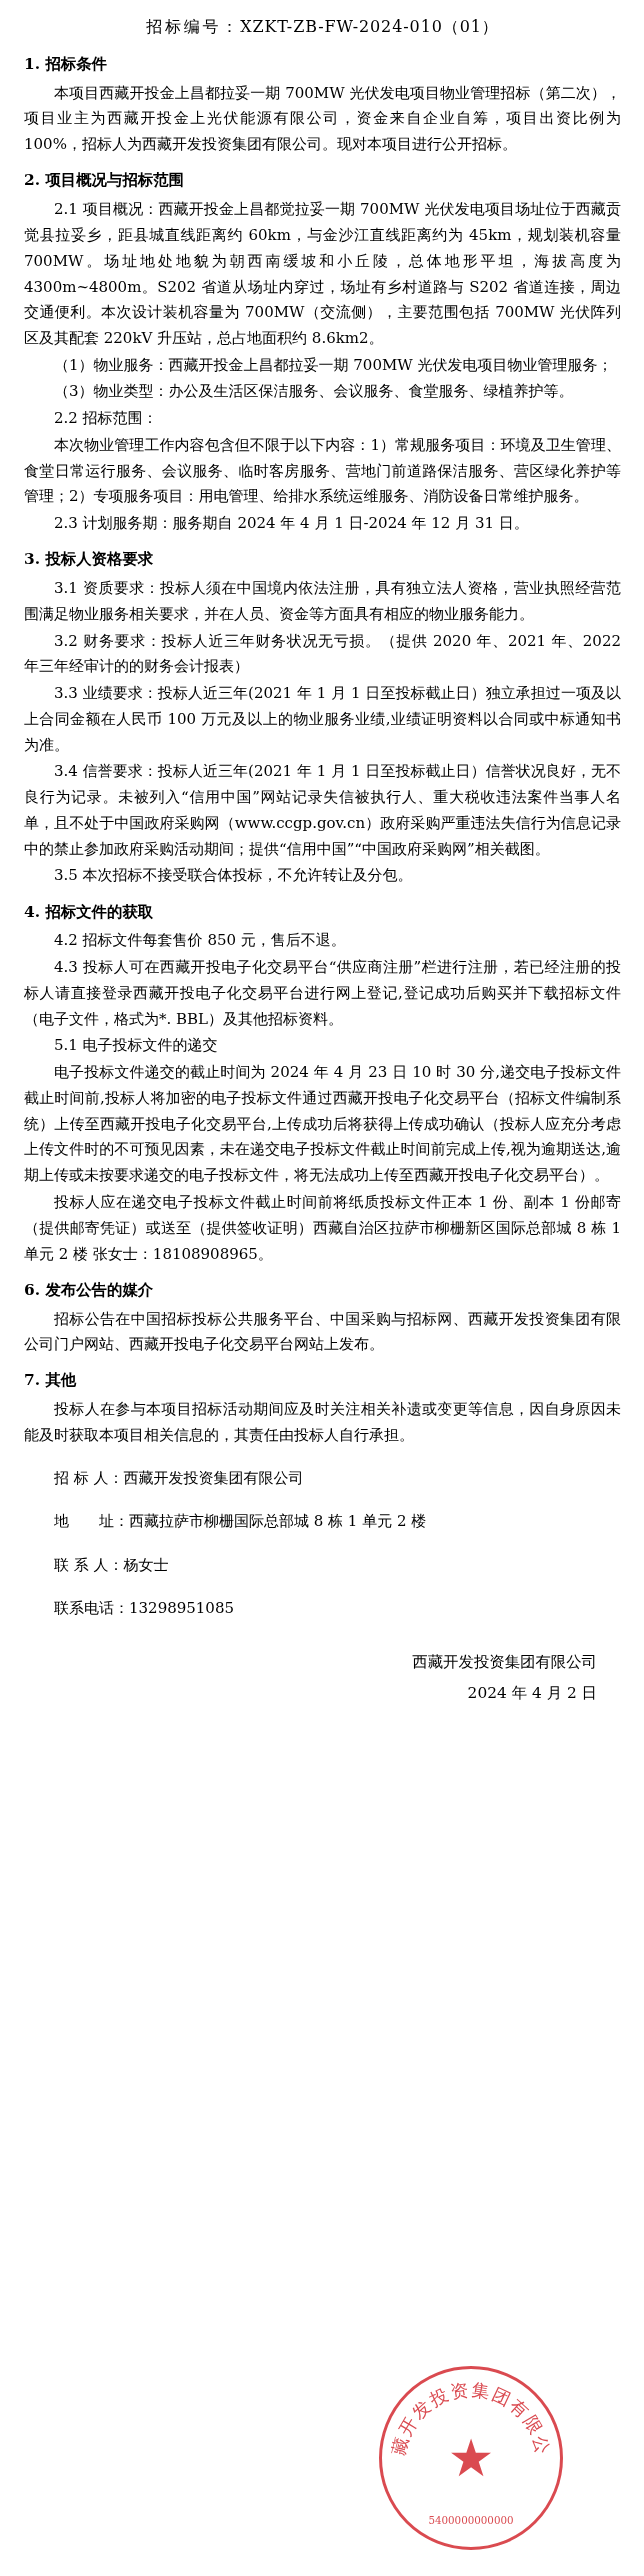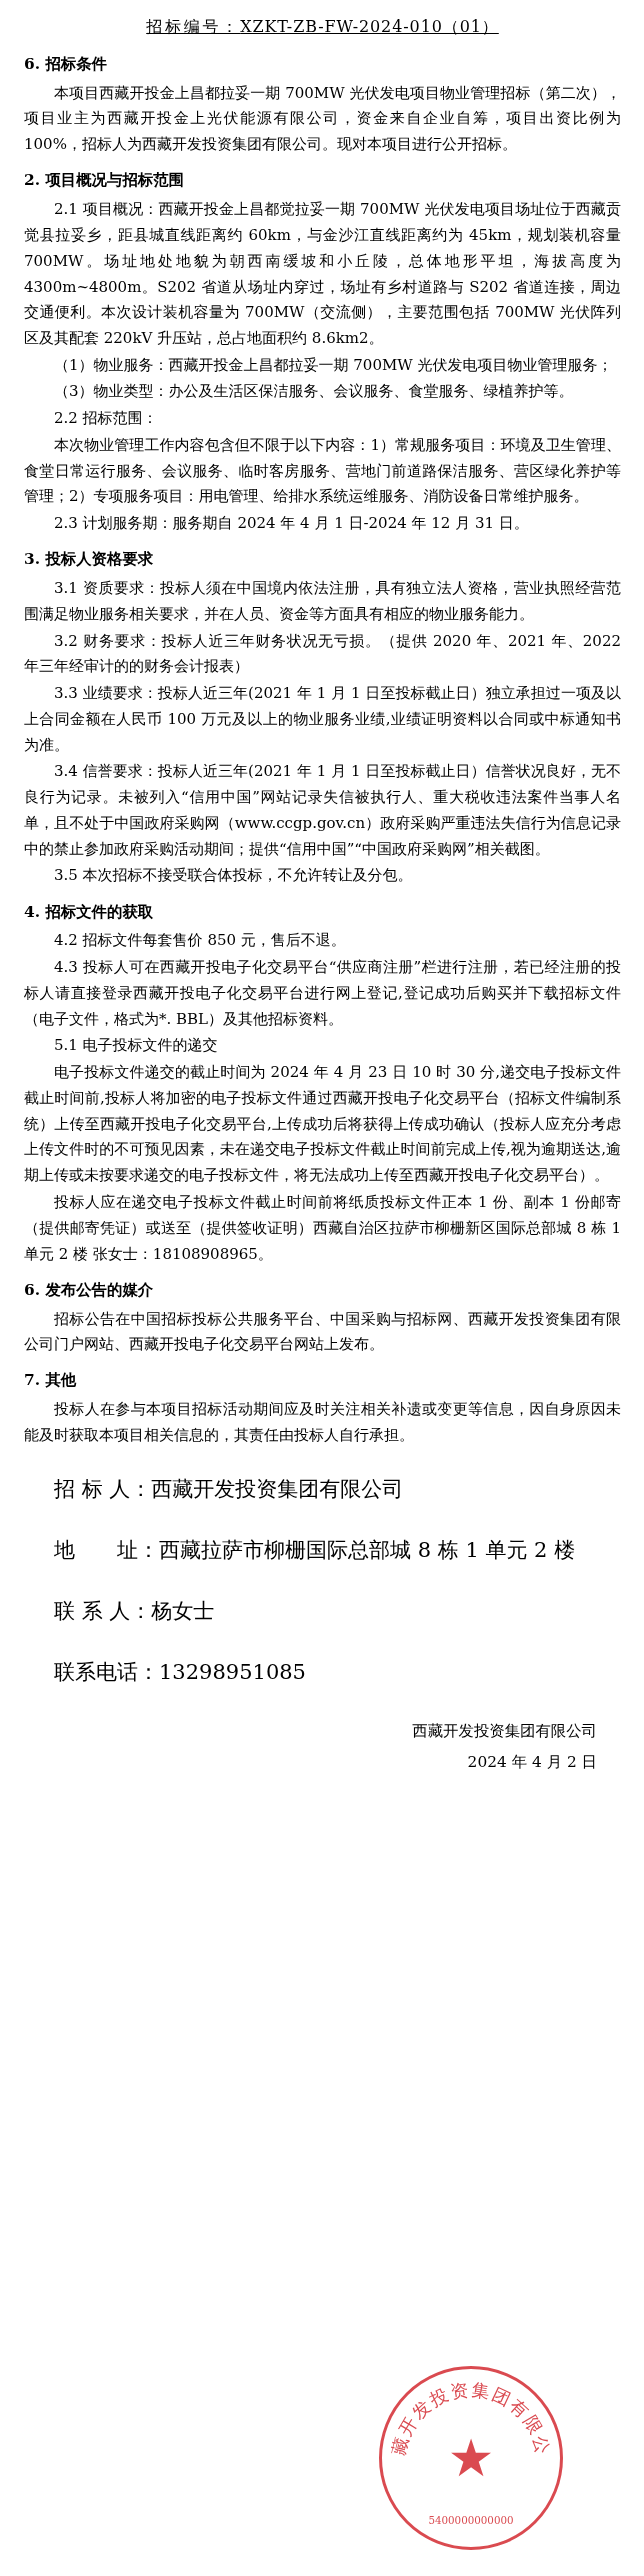--- a/index.html
+++ b/index.html
@@ -19,21 +19,20 @@
     box-sizing: border-box;
     padding: 13px 24px 37px 24px;
     overflow: hidden;
   }
   .doc-number {
     text-align: center;
     font-size: 16px;
     letter-spacing: 0.9px;
     margin: 3.7px 0 13px 0;
     font-family: "DejaVu Serif", "Liberation Serif", serif;
-    text-decoration: underline;
   }
   .doc-number .label {
     letter-spacing: 2.8px;
   }
   .sec-title {
     font-size: 15.4px;
     font-weight: bold;
     margin: 9.3px 0 3.7px 0;
     line-height: 1.7;
   }
@@ -93,38 +92,38 @@
   .signblock {
     margin-top: 24px;
     text-align: right;
     font-size: 15.4px;
     line-height: 2;
     position: relative;
     z-index: 2;
     padding-right: 24px;
   }
   .contact-line {
-    font-size: 21px;
+    font-size: 15px;
     line-height: 1.9;
     text-indent: 30px;
   }
   .spacer-bottom {
     height: 140px;
   }
 </style>
 </head>
 <body>
 
 <div class="page">
 
   <div class="doc-number">
     <span class="label">招标编号：</span><span>XZKT-ZB-FW-2024-010（01）</span>
   </div>
 
-  <div class="sec-title">6. 招标条件</div>
+  <div class="sec-title">1. 招标条件</div>
   <p class="para ind2">本项目西藏开投金上昌都拉妥一期 700MW 光伏发电项目物业管理招标（第二次），项目业主为西藏开投金上光伏能源有限公司，资金来自企业自筹，项目出资比例为 100%，招标人为西藏开发投资集团有限公司。现对本项目进行公开招标。</p>
 
   <div class="sec-title">2. 项目概况与招标范围</div>
   <p class="para ind2">2.1 项目概况：西藏开投金上昌都觉拉妥一期 700MW 光伏发电项目场址位于西藏贡觉县拉妥乡，距县城直线距离约 60km，与金沙江直线距离约为 45km，规划装机容量 700MW。场址地处地貌为朝西南缓坡和小丘陵，总体地形平坦，海拔高度为 4300m~4800m。S202 省道从场址内穿过，场址有乡村道路与 S202 省道连接，周边交通便利。本次设计装机容量为 700MW（交流侧），主要范围包括 700MW 光伏阵列区及其配套 220kV 升压站，总占地面积约 8.6km2。</p>
   <p class="para ind2">（1）物业服务：西藏开投金上昌都拉妥一期 700MW 光伏发电项目物业管理服务；</p>
   <p class="para ind2">（3）物业类型：办公及生活区保洁服务、会议服务、食堂服务、绿植养护等。</p>
   <p class="para ind2">2.2 招标范围：</p>
   <p class="para ind2">本次物业管理工作内容包含但不限于以下内容：1）常规服务项目：环境及卫生管理、食堂日常运行服务、会议服务、临时客房服务、营地门前道路保洁服务、营区绿化养护等管理；2）专项服务项目：用电管理、给排水系统运维服务、消防设备日常维护服务。</p>
   <p class="para ind2">2.3 计划服务期：服务期自 2024 年 4 月 1 日-2024 年 12 月 31 日。</p>
 

